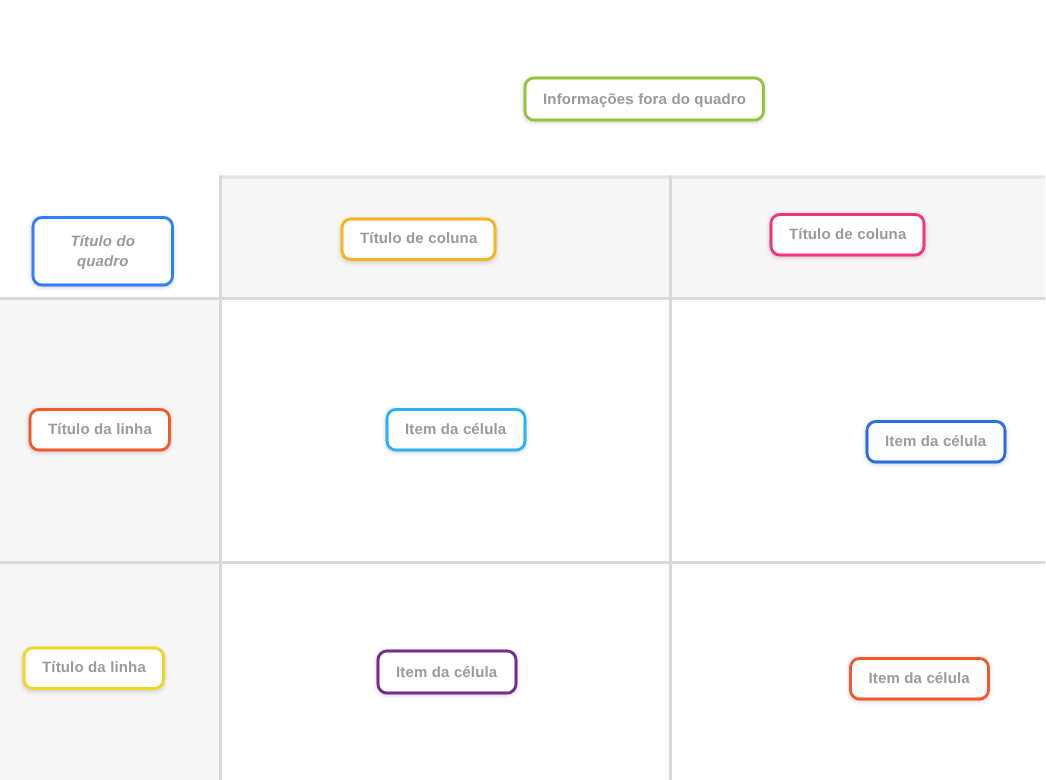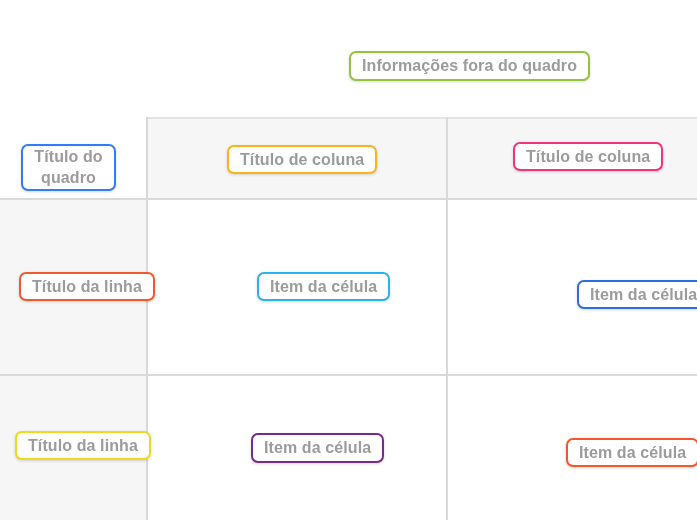--- a/index.html
+++ b/index.html
@@ -30,21 +30,21 @@
     position: absolute;
     display: inline-flex;
     align-items: center;
     justify-content: center;
     box-sizing: border-box;
     background: #ffffff;
     border: 2px solid #999;
     border-radius: 7px;
     padding: 0 11px;
     height: 30px;
-    font-size: 16px;
+    font-size: 10px;
     font-weight: bold;
     color: #9b9b9b;
     white-space: nowrap;
     text-align: center;
     letter-spacing: 0.1px;
     box-shadow: 0 1px 3px rgba(0,0,0,0.16);
     cursor: default;
   }
   .box-outside   { left: 349px; top: 51px;  height: 30px; }
   .box-frame     { left: 21px;  top: 144px; width: 95px; height: 47px;
@@ -67,21 +67,21 @@
   <div class="band band-leftcol"></div>
 
   <div class="gline line-top"></div>
   <div class="gline line-h1"></div>
   <div class="gline line-h2"></div>
   <div class="gline line-v1"></div>
   <div class="gline line-v2"></div>
 
   <div class="box box-outside" style="border-color: rgb(150, 195, 60);">Informações fora do quadro</div>
 
-  <div class="box box-frame" style="border-color: rgb(45, 126, 248);">Título do quadro</div>
+  <div class="box box-frame" style="border-color: rgb(45, 126, 248); font-style: italic;">Título do quadro</div>
 
   <div class="box box-col1" style="border-color: rgb(248, 180, 29);">Título de coluna</div>
 
   <div class="box box-col2" style="border-color: rgb(244, 50, 125);">Título de coluna</div>
 
   <div class="box box-row1" style="border-color: rgb(240, 90, 45);">Título da linha</div>
 
   <div class="box box-row2" style="border-color: rgb(240, 215, 34);">Título da linha</div>
 
   <div class="box box-cell11" style="border-color: rgb(41, 178, 239);">Item da célula</div>

